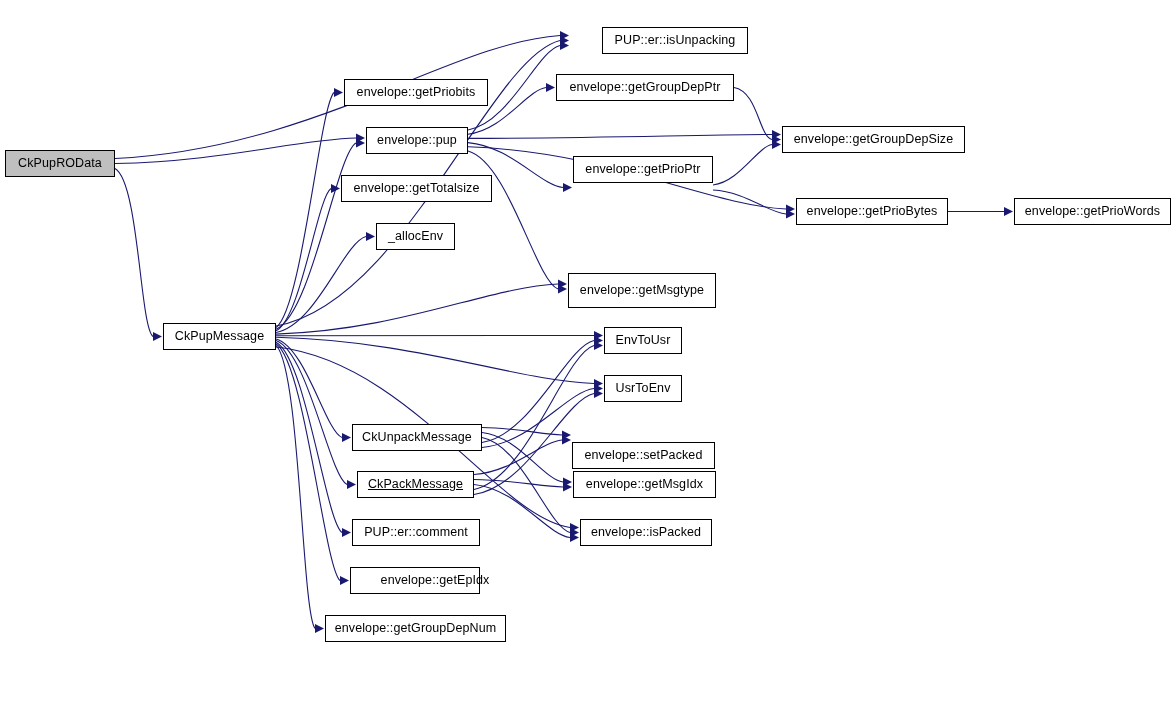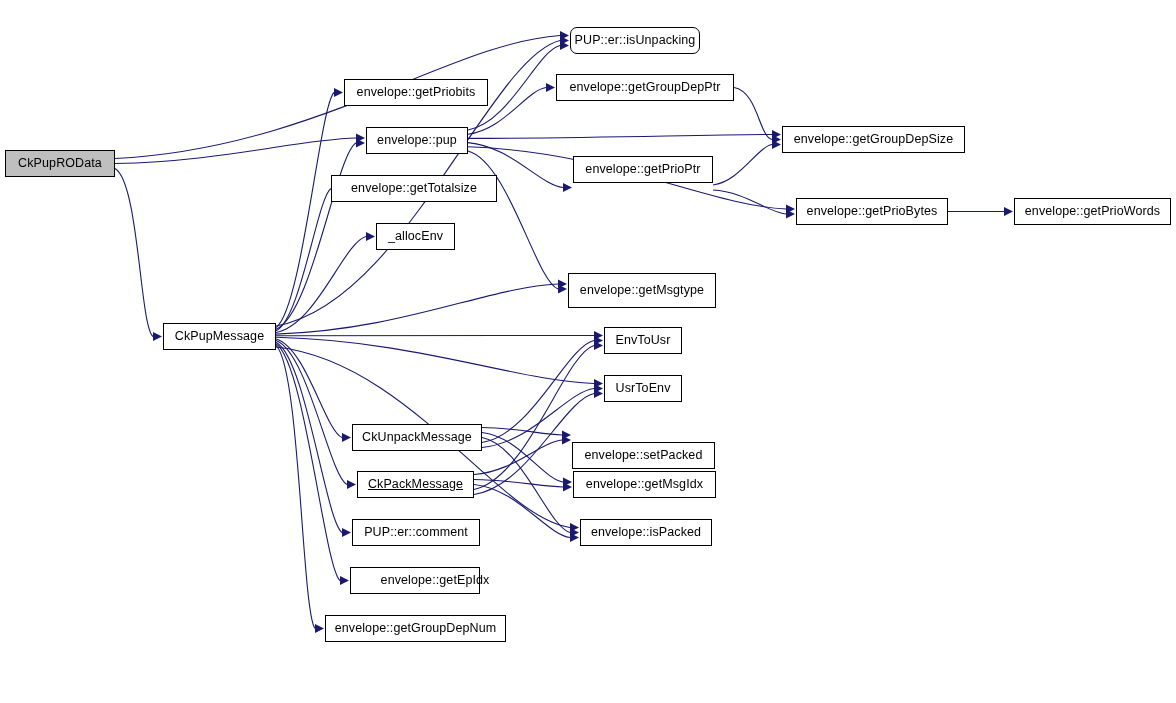--- a/index.html
+++ b/index.html
@@ -142,36 +142,36 @@
       <polygon class="arrow-head" points="603,393.5 594,389 594,398"></polygon>
     </svg>
 
   <div id="node-layer">
       <div class="node root-node" style="left: 5px; top: 150px; width: 110px; height: 27px;">
         <span class="node-label">CkPupROData</span>
       </div>
       <div class="node" style="left: 163px; top: 323px; width: 113px; height: 27px;">
         <span class="node-label">CkPupMessage</span>
       </div>
-      <div class="node" style="left: 570px; top: 27px; width: 130px; height: 27px; border-radius: 7px;">
+      <div class="node" style="left: 602px; top: 27px; width: 146px; height: 27px;">
         <span class="node-label">PUP::er::isUnpacking</span>
       </div>
       <div class="node" style="left: 344px; top: 79px; width: 144px; height: 27px;">
         <span class="node-label">envelope::getPriobits</span>
       </div>
       <div class="node" style="left: 556px; top: 74px; width: 178px; height: 27px;">
         <span class="node-label">envelope::getGroupDepPtr</span>
       </div>
       <div class="node" style="left: 366px; top: 127px; width: 102px; height: 27px;">
         <span class="node-label">envelope::pup</span>
       </div>
       <div class="node" style="left: 782px; top: 126px; width: 183px; height: 27px;">
         <span class="node-label">envelope::getGroupDepSize</span>
       </div>
-      <div class="node" style="left: 331px; top: 175px; width: 166px; height: 27px; align-items: center;">
+      <div class="node" style="left: 341px; top: 175px; width: 151px; height: 27px; align-items: center;">
         <span class="node-label">envelope::getTotalsize</span>
       </div>
       <div class="node" style="left: 573px; top: 156px; width: 140px; height: 27px;">
         <span class="node-label">envelope::getPrioPtr</span>
       </div>
       <div class="node" style="left: 796px; top: 198px; width: 152px; height: 27px;">
         <span class="node-label">envelope::getPrioBytes</span>
       </div>
       <div class="node" style="left: 1014px; top: 198px; width: 157px; height: 27px;">
         <span class="node-label">envelope::getPrioWords</span>

